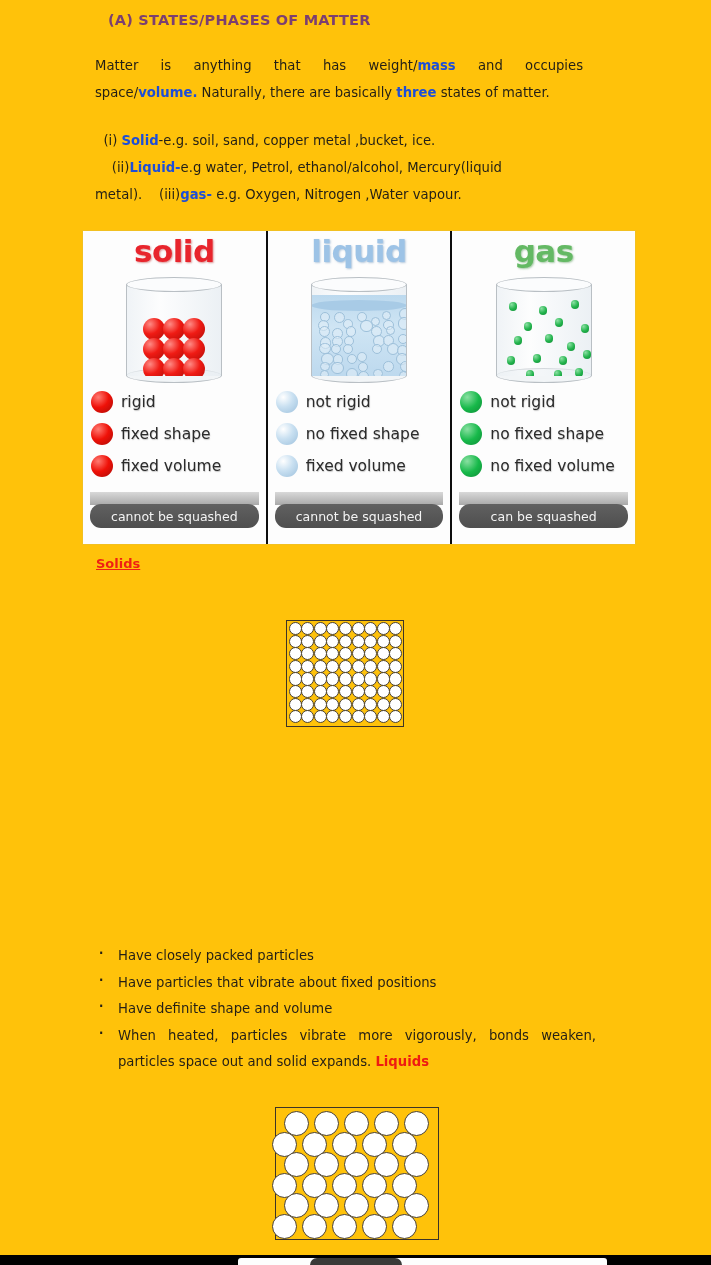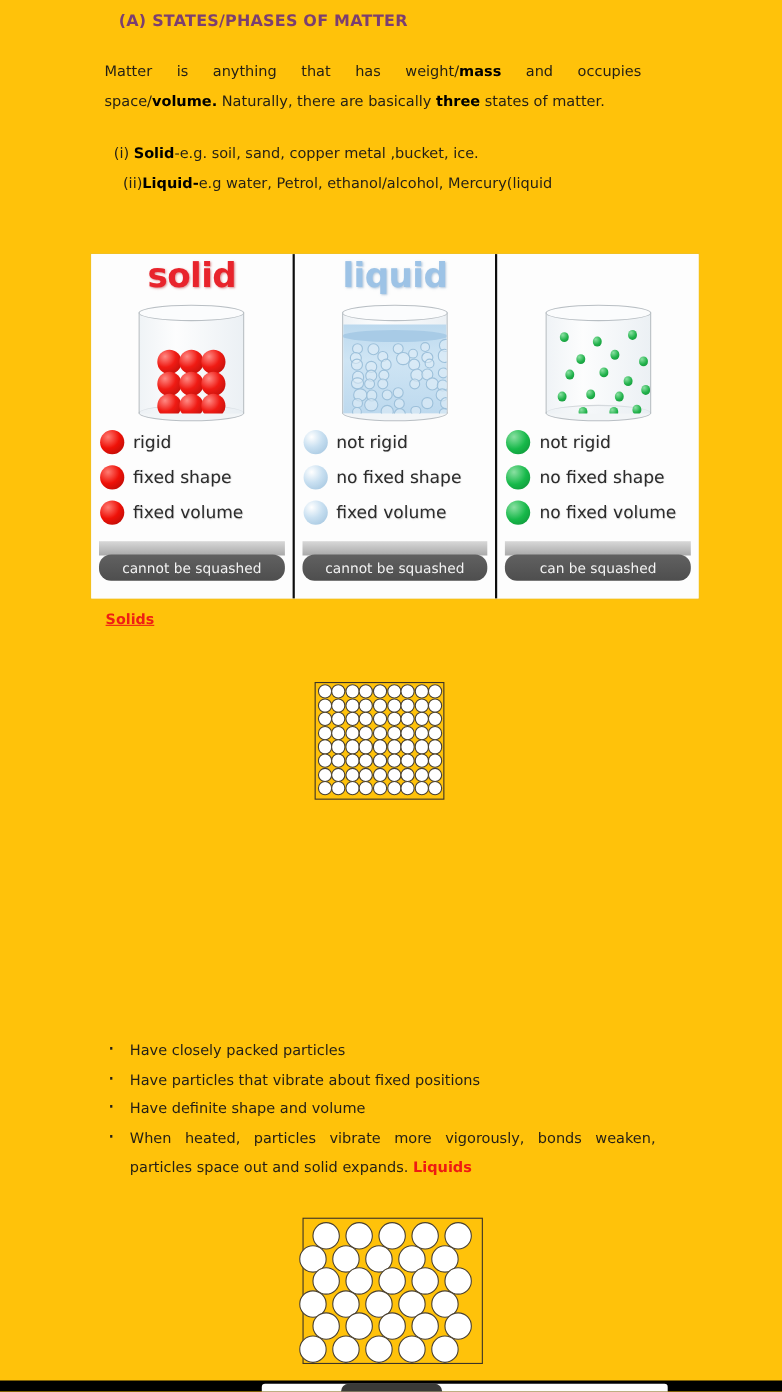--- a/index.html
+++ b/index.html
@@ -33,21 +33,21 @@
     letter-spacing: 0.2px;
   }
 
   
   .para {
     position: absolute;
     color: #231f16;
     font-size: 13.2px;
     line-height: 27px;
   }
-  .para b { font-weight: bold; color: #000000; }
+  .para b { font-weight: bold; color: #1d4ed8; }
 
   #para-matter {
     left: 95px;
     top: 52px;
     width: 488px;
     text-align: justify;
   }
   #para-matter .line1 {
     display: block;
     text-align: justify;
@@ -322,20 +322,21 @@
   <div class="doc-title">(A) STATES/PHASES OF MATTER</div>
 
   <div class="para" id="para-matter">
     <span class="line1"><span>Matter is anything that has weight/</span><b>mass</b><span> and occupies</span></span>
     <span>space/</span><b>volume.</b><span> Naturally, there are basically </span><b>three</b><span> states of matter.</span>
   </div>
 
   <div class="para" id="para-examples">
     <span class="ln">&nbsp; <span>(i) </span><b>Solid</b><span>-e.g. soil, sand, copper metal ,bucket, ice.</span></span>
     <span class="ln">&nbsp;&nbsp;&nbsp;&nbsp;<span>(ii)</span><b>Liquid-</b><span>e.g water, Petrol, ethanol/alcohol, Mercury(liquid</span></span>
+    <span class="ln"><span>metal).    </span><span>(iii)</span><b>gas-</b><span> e.g. Oxygen, Nitrogen ,Water vapour.</span></span>
   </div>
 
   <div class="figure">
 
     <div class="state-panel">
       <div class="state-title solid">solid</div>
       <div class="cyl">
         <div class="cyl-bot"></div>
         <div class="cyl-body" id="solid-balls">
             <div class="dot red" style="width: 22px; height: 22px; left: 16px; top: 34px;"></div>
@@ -440,20 +441,21 @@
       </div>
       <div class="slab">
         <div class="slab-top"></div>
         <div class="slab-face">
             <span>cannot be squashed</span>
           </div>
       </div>
     </div>
 
     <div class="state-panel">
+      <div class="state-title gas">gas</div>
       <div class="cyl">
         <div class="cyl-bot"></div>
         <div class="cyl-body" id="gas-balls">
             <div class="dot green" style="width: 8.5px; height: 8.5px; left: 12px; top: 18px;"></div>
             <div class="dot green" style="width: 8.5px; height: 8.5px; left: 42px; top: 22px;"></div>
             <div class="dot green" style="width: 8.5px; height: 8.5px; left: 74px; top: 16px;"></div>
             <div class="dot green" style="width: 8.5px; height: 8.5px; left: 27px; top: 38px;"></div>
             <div class="dot green" style="width: 8.5px; height: 8.5px; left: 58px; top: 34px;"></div>
             <div class="dot green" style="width: 8.5px; height: 8.5px; left: 84px; top: 40px;"></div>
             <div class="dot green" style="width: 8.5px; height: 8.5px; left: 17px; top: 52px;"></div>

